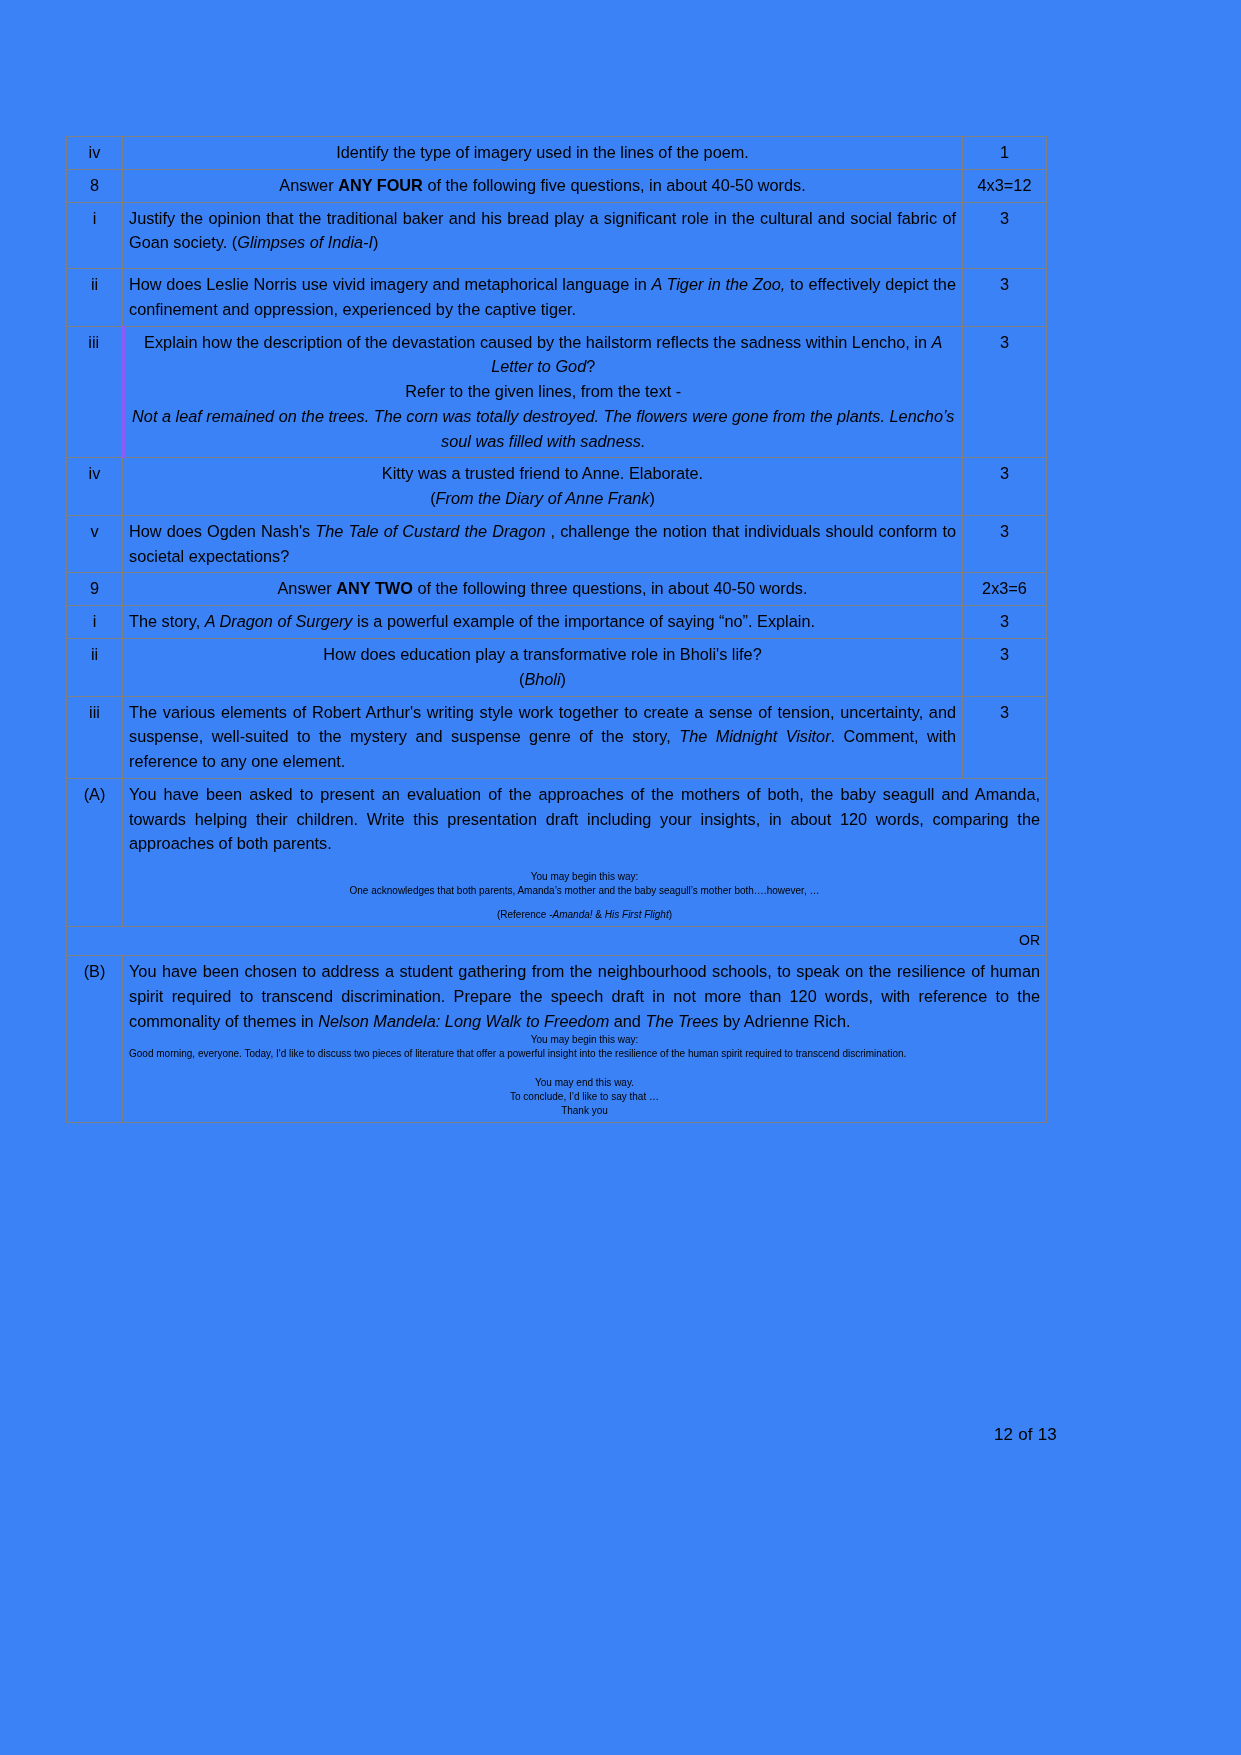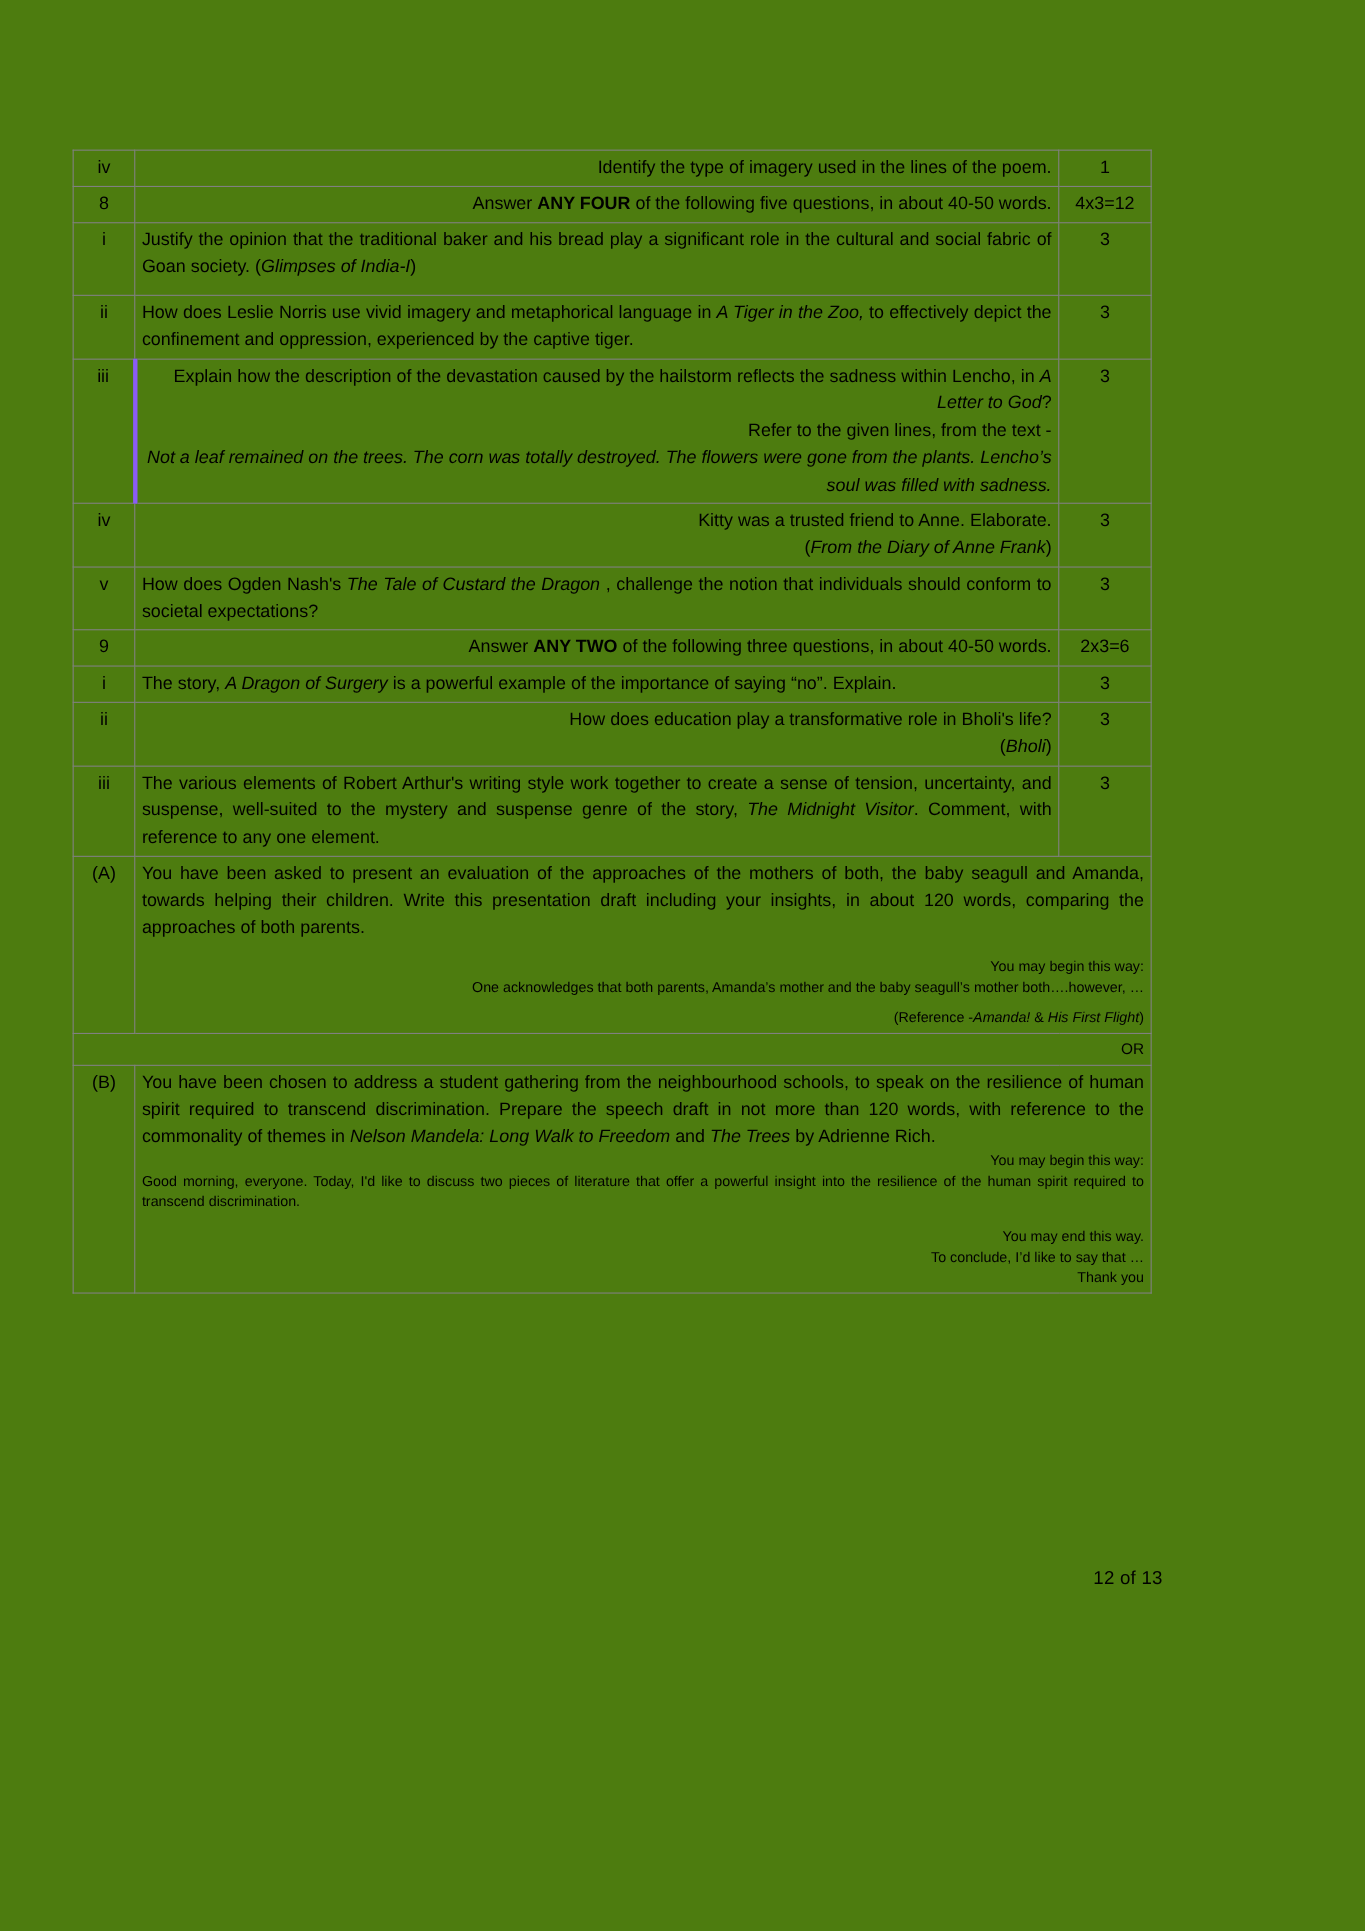--- a/index.html
+++ b/index.html
@@ -12,21 +12,21 @@
     height: 1755px;
     font-family: "Liberation Sans", sans-serif;
     color: #000000;
     position: relative;
   }
   .page {
     position: absolute;
     left: 0; top: 0;
     width: 1241px;
     height: 1755px;
-    background: #4d7c0f;
+    background: #3b82f6;
   }
   .qtable {
     position: absolute;
     left: 66px;
     top: 136px;
     width: 980px;
     border-collapse: collapse;
     table-layout: fixed;
   }
   .qtable td {
@@ -48,27 +48,27 @@
   td.marks {
     text-align: center;
     padding-left: 2px;
     padding-right: 2px;
     white-space: nowrap;
   }
   td.body { text-align: justify; }
   td.body.nojustify { text-align: left; }
 
   .just { text-align: justify; text-align-last: left; }
-  .lead { text-align: right; }
+  .lead { text-align: center; }
 
   b, .b { font-weight: bold; }
   i, .i { font-style: italic; }
 
   .small {
-    font-size: 13px;
+    font-size: 10px;
     line-height: 1.42;
   }
   .gap { height: 14px; }
   .gap-s { height: 9px; }
 
   .or-row td {
     text-align: right;
     font-size: 14px;
   }
   .loose { line-height: 1.95; }

